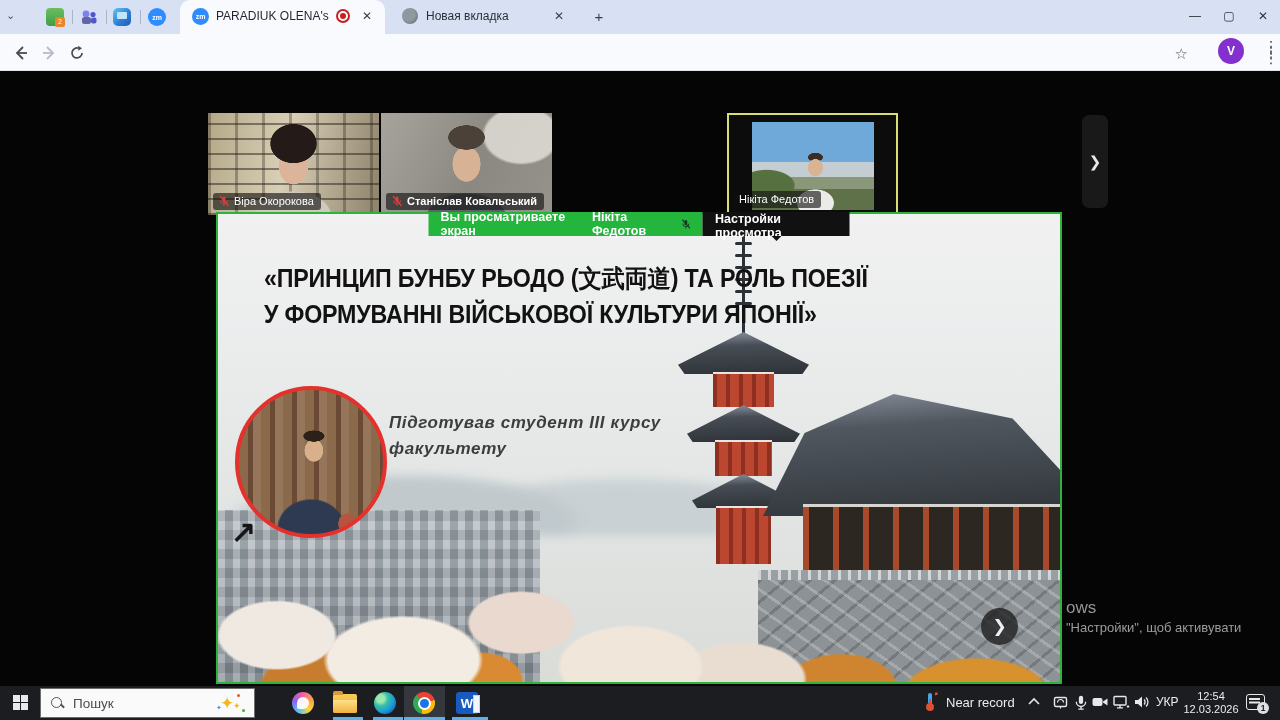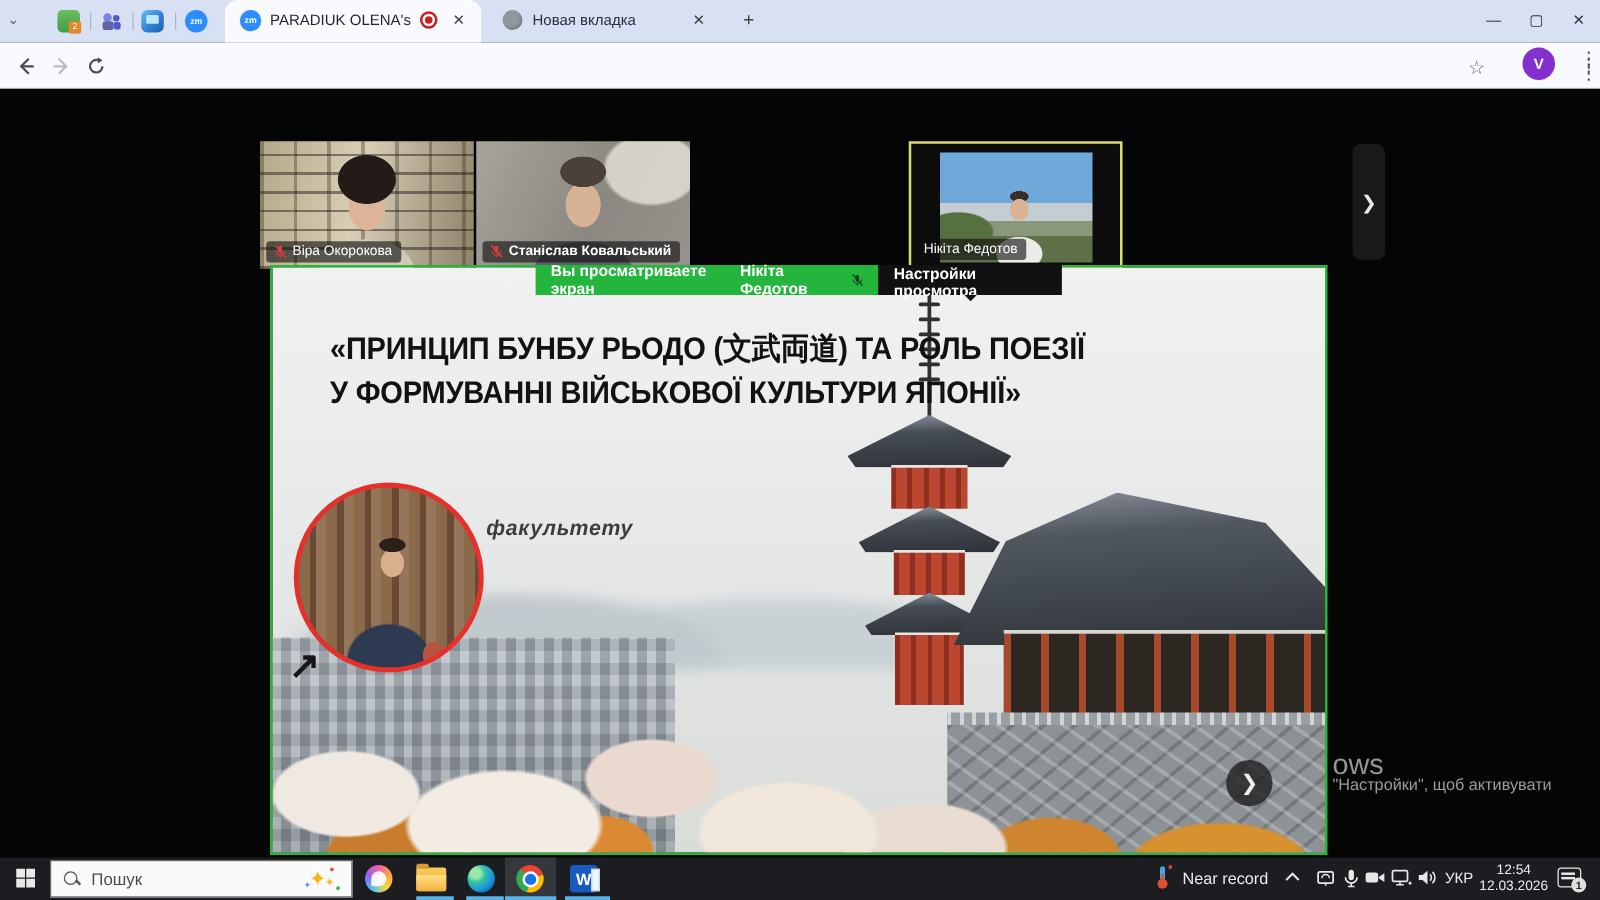--- a/index.html
+++ b/index.html
@@ -166,32 +166,32 @@
 
   
   #banner { position:absolute; left:50%; transform:translateX(-50%); top:-2px; height:24px; display:flex;
       font-size:12.5px; font-weight:bold; z-index:9; }
   .banner-green { background:#23b53c; color:#fff; display:flex; align-items:center; gap:5px; padding:0 12px; }
   .banner-dark { background:#111; color:#fff; display:flex; align-items:flex-start; gap:5px; padding:0 12px; position:relative; }
   .banner-dark::after { content:""; position:absolute; left:50%; bottom:-5px; transform:translateX(-50%);
       border:5px solid transparent; border-top-color:#111; border-bottom:0; }
 
   
-  .wm1 { position:absolute; left:1066px; top:527px; font-size:23px; color:#969696; }
+  .wm1 { position:absolute; left:1066px; top:527px; font-size:17px; color:#969696; }
   .wm2 { position:absolute; left:1066px; top:549px; font-size:13px; color:#9c9c9c; }
 
   
   #taskbar { position:absolute; left:0; top:686px; width:1280px; height:34px; background:#1b1d20; }
   .winlogo { position:absolute; left:13px; top:9px; width:15px; height:15px;
       background:
       linear-gradient(#e9e9e9,#e9e9e9) 0 0/7px 7px no-repeat,
       linear-gradient(#e9e9e9,#e9e9e9) 8px 0/7px 7px no-repeat,
       linear-gradient(#e9e9e9,#e9e9e9) 0 8px/7px 7px no-repeat,
       linear-gradient(#e9e9e9,#e9e9e9) 8px 8px/7px 7px no-repeat; }
-  #tb-search { position:absolute; left:40px; top:2px; width:242px; height:30px; background:#fafafa;
+  #tb-search { position:absolute; left:40px; top:2px; width:215px; height:30px; background:#fafafa;
       border:1px solid #6d6d6d; display:flex; align-items:center; color:#444; }
   .mag { width:13px; height:13px; margin-left:10px; position:relative; flex:0 0 13px; }
   .mag::before { content:""; position:absolute; left:0; top:0; width:9px; height:9px;
       border:1.6px solid #555; border-radius:50%; }
   .mag::after { content:""; position:absolute; left:8.5px; top:8.5px; width:5px; height:1.8px;
       background:#555; transform:rotate(45deg); }
   #tb-search span.qtext { margin-left:9px; font-size:13.5px; color:#4c4c4c; }
   .sparkles { margin-left:auto; margin-right:8px; position:relative; width:30px; height:22px; flex:0 0 30px; }
   .sp1 { position:absolute; left:4px; top:1px; color:#f4b71e; font-size:17px; }
   .sp2 { position:absolute; left:17px; top:9px; color:#f4b71e; font-size:9px; }
@@ -384,20 +384,21 @@
       <div class="stonewall"></div>
       <div class="blossoms"></div>
 
       <div class="slide-title" style="top:48px;">«ПРИНЦИП БУНБУ РЬОДО (文武両道) ТА РОЛЬ ПОЕЗІЇ</div>
       <div class="slide-title" style="top:86px;">У ФОРМУВАННІ ВІЙСЬКОВОЇ КУЛЬТУРИ ЯПОНІЇ»</div>
 
       <div class="photo-circle"></div>
       <div class="ne-arrow">↗</div>
 
       <div class="byline">
+        <div>Підготував студент ІІІ курсу</div>
         <div>факультету</div>
       </div>
 
       <div class="next-btn">❯</div>
     </div>
   </div>
 
   <div class="wm1">ows</div>
   <div class="wm2">"Настройки", щоб активувати</div>
 </div>

